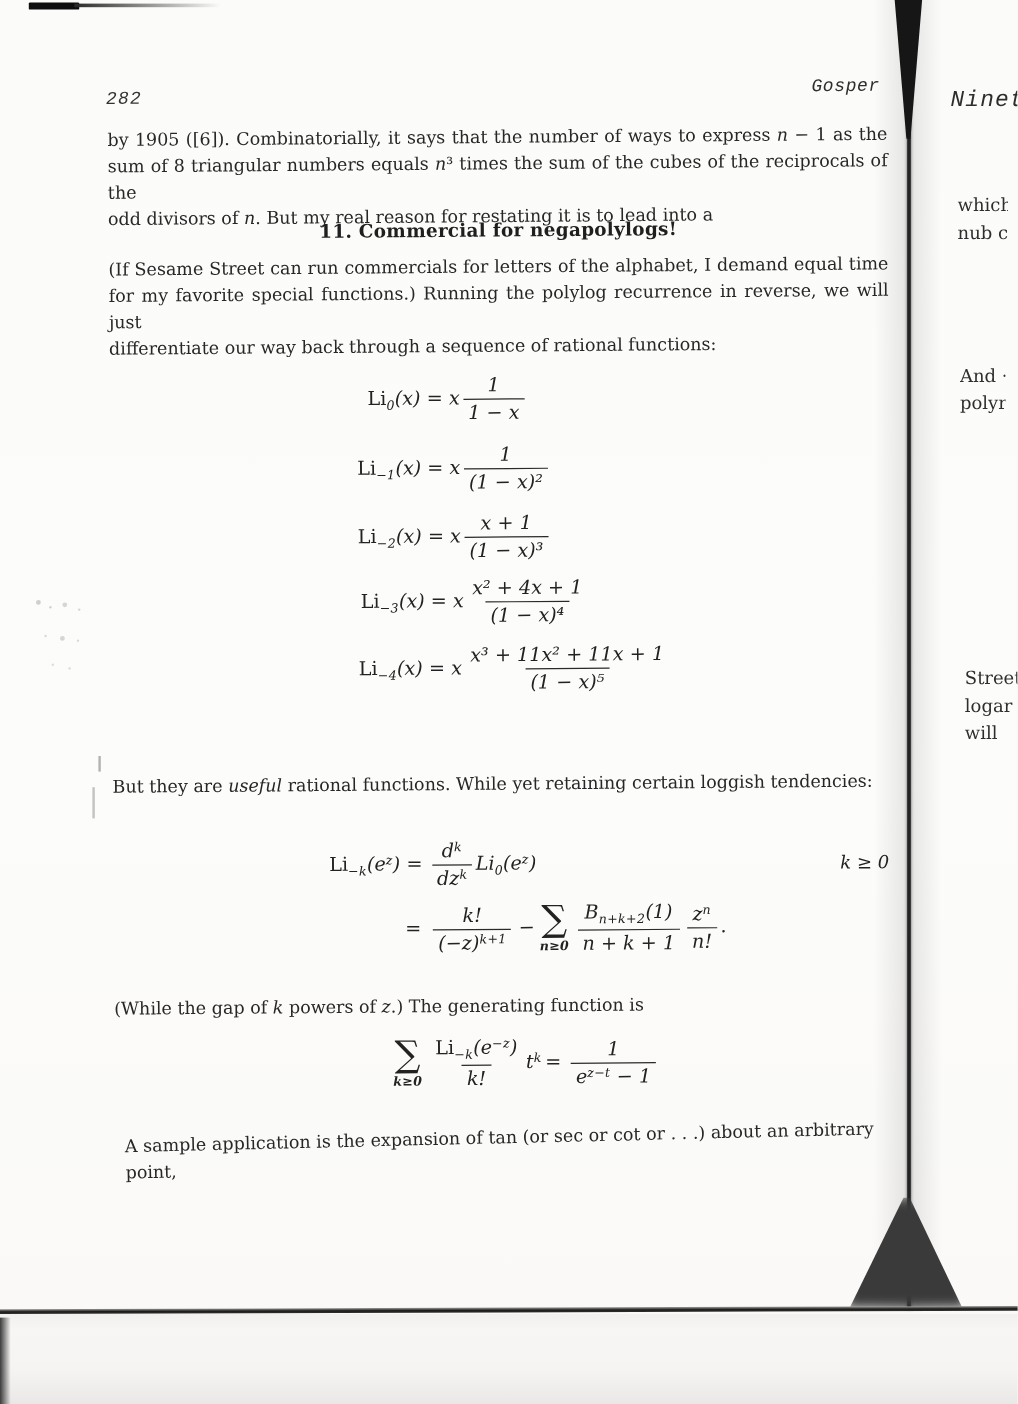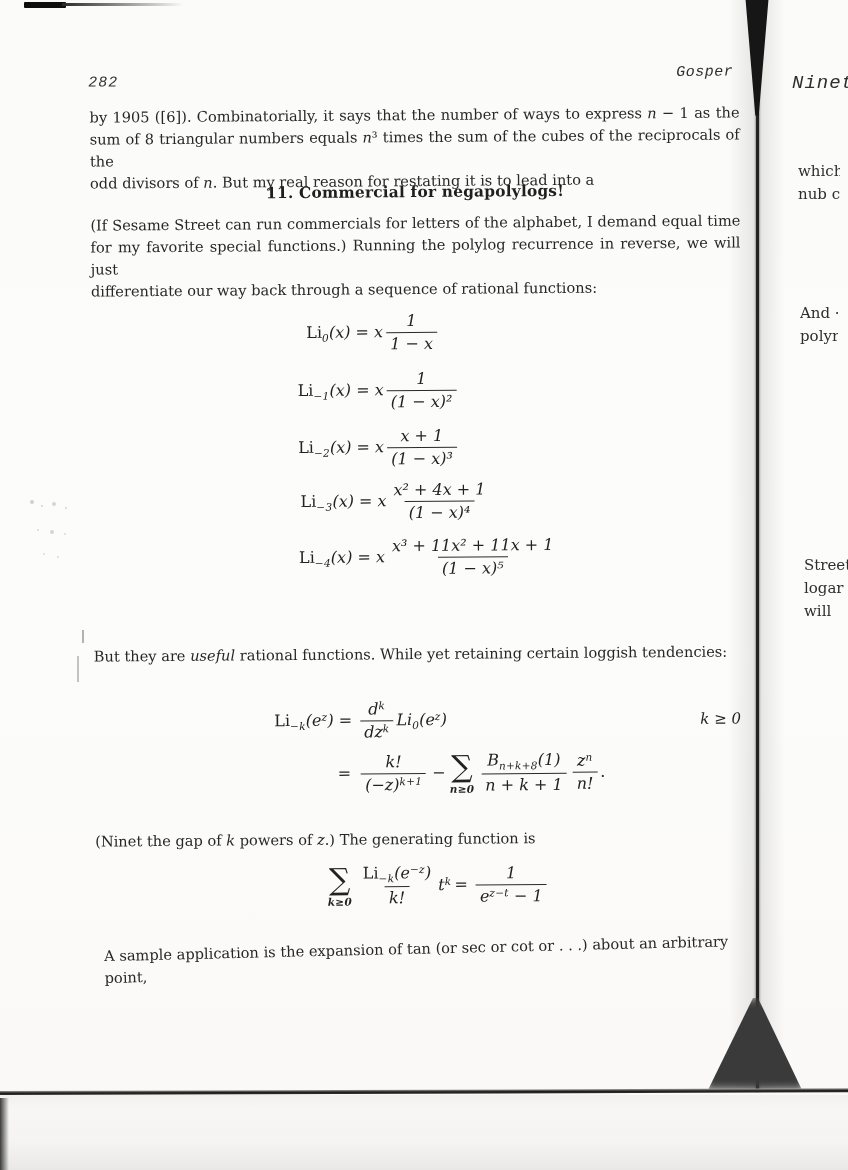--- a/index.html
+++ b/index.html
@@ -198,29 +198,29 @@
           <span class="den"><span class="it">dz</span><sup>k</sup></span>
         </span><span class="it">Li</span><sub>0</sub><span class="it">(e</span><sup>z</sup><span class="it">)</span></div>
     <div class="side-label">k ≥ 0</div>
     <div class="eq" style="top:751px;left:336px;"><span class="it">=</span><span class="sp" style="width: 7px;"></span><span class="frac">
           <span class="num"><span class="it">k!</span></span>
           <span class="den"><span class="it">(−z)</span><sup>k+1</sup></span>
         </span><span class="sp" style="width: 3px;"></span><span class="it">−</span><span class="sp" style="width: 3px;"></span><span class="sum">
           <span class="sig">∑</span>
           <span class="under">n≥0</span>
         </span><span class="frac">
-          <span class="num"><span class="it">B</span><sub>n+k+8</sub><span class="it">(1)</span></span>
+          <span class="num"><span class="it">B</span><sub>n+k+2</sub><span class="it">(1)</span></span>
           <span class="den"><span class="it">n + k + 1</span></span>
         </span><span class="frac">
           <span class="num"><span class="it">z</span><sup>n</sup></span>
           <span class="den"><span class="it">n!</span></span>
         </span><span class="rm">.</span></div>
 
     <div class="para" style="top:828px;">
-        <div class="jline last"><span>(Ninet the gap of </span><span class="em">k</span><span> powers of </span><span class="em">z</span><span>.) The generating function is</span></div>
+        <div class="jline last"><span>(While the gap of </span><span class="em">k</span><span> powers of </span><span class="em">z</span><span>.) The generating function is</span></div>
       </div>
 
     <div class="eq" style="top:863px;left:324px;"><span class="sum">
           <span class="sig">∑</span>
           <span class="under">k≥0</span>
         </span><span class="frac">
           <span class="num"><span class="rm">Li</span><sub>−k</sub><span class="it">(e</span><sup>−z</sup><span class="it">)</span></span>
           <span class="den"><span class="it">k!</span></span>
         </span><span class="it">t</span><sup>k</sup><span class="sp" style="width: 3px;"></span><span class="it">=</span><span class="sp" style="width: 5px;"></span><span class="frac">
           <span class="num"><span class="it">1</span></span>

